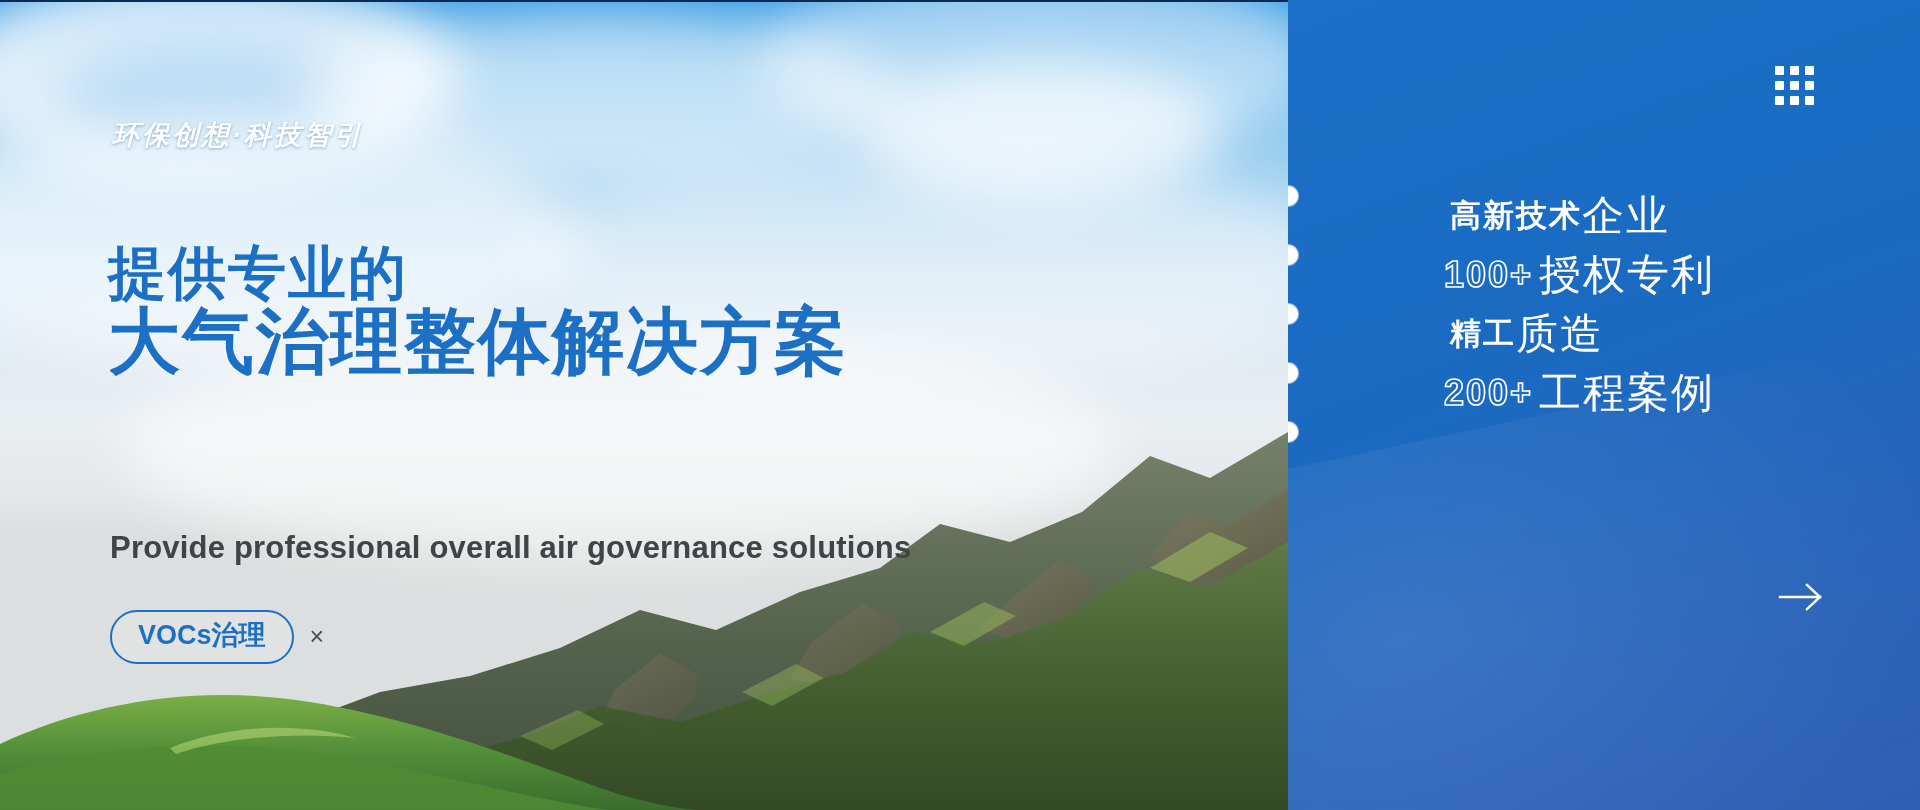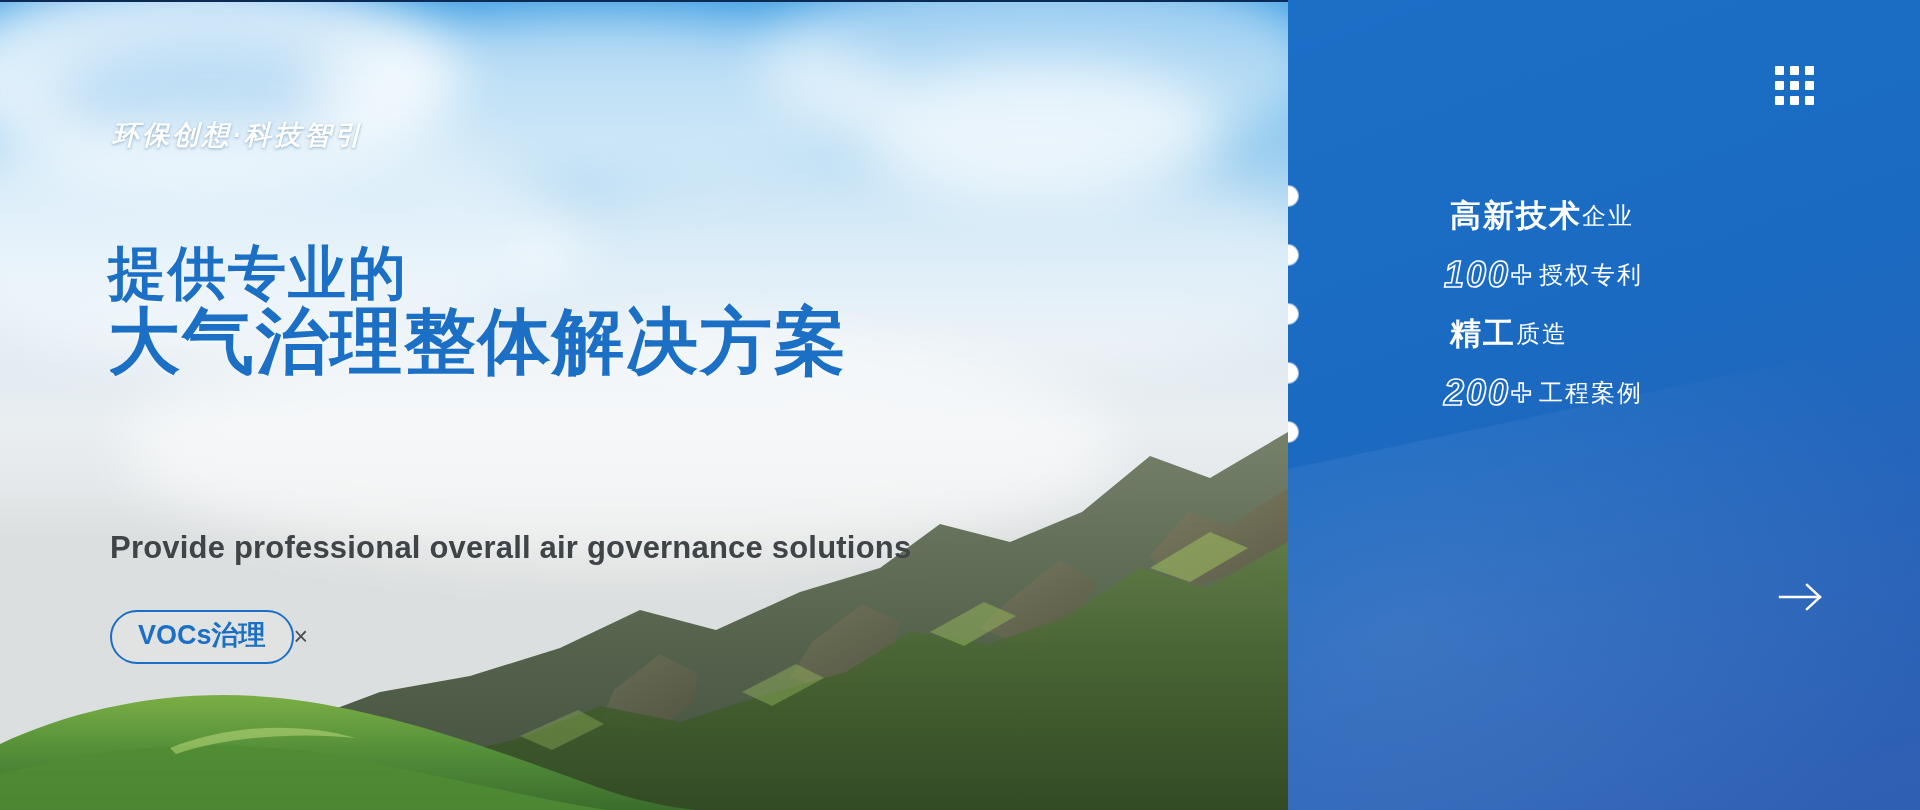--- a/index.html
+++ b/index.html
@@ -53,21 +53,21 @@
     text-shadow:0 2px 5px rgba(255,255,255,.35);
   }
   .headline .l1{ display:block; font-size:58px; }
   .headline .l2{ display:block; font-size:72px; }
   .subline{
     position:absolute; left:110px; top:528px;
     font-size:31px; color:#3f4448; letter-spacing:.2px;font-weight:bold;
   }
   .tags{
     position:absolute; left:110px; top:608px;
-    display:flex; align-items:center; 
+    display:flex; align-items:center; gap:16px;
   }
   .tag{
     border:2px solid #1b6fc4; border-radius:999px;
     padding:7px 26px 9px;
     font-size:27px; font-weight:700; color:#1b6fc4;
     background:rgba(255,255,255,.14);
     white-space:nowrap; line-height:1.25;
   }
   .tag-x{ font-size:25px; color:#4a5057; font-weight:400; }
 
@@ -91,23 +91,23 @@
 
   .features{
     position:absolute; left:126px; top:186px;
     display:flex; flex-direction:column;margin-left:30px;
   }
   .feat{
     height:59px; display:flex; align-items:center;
     color:#ffffff; white-space:nowrap;
   }
   .feat .strong{ font-size:31px; font-weight:700; letter-spacing:2px; }
-  .feat .light{ font-size:24px; font-weight:400; letter-spacing:2px; }
+  .feat .light{ font-size:42px; font-weight:400; letter-spacing:2px; }
   .feat .num{
-    font-size:36px; font-weight:700; font-style:italic;
+    font-size:36px; font-weight:700; 
     letter-spacing:2px; margin-right:6px;
     color:transparent;
     -webkit-text-stroke:1.6px #ffffff;
   }
 
   
   .dots{ position:absolute; left:-10px; top:186px; }
   .dots span{
     display:block; width:20px; height:20px; border-radius:50%;
     background:#ffffff; margin-bottom:39px;

